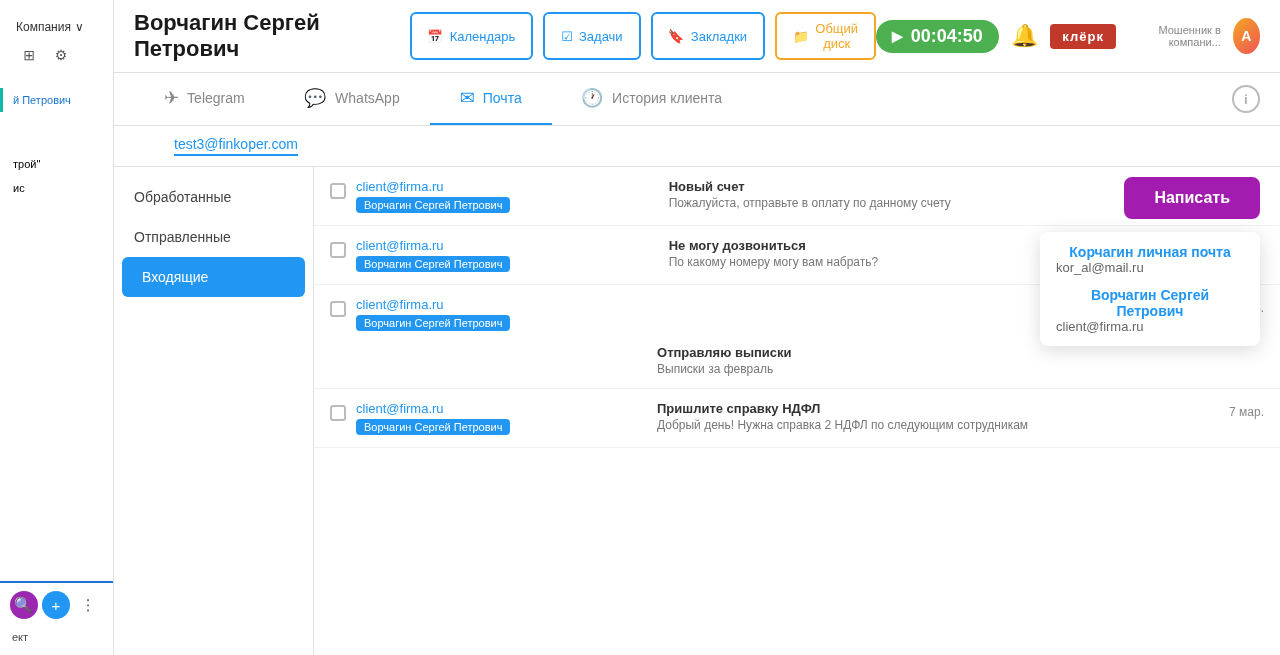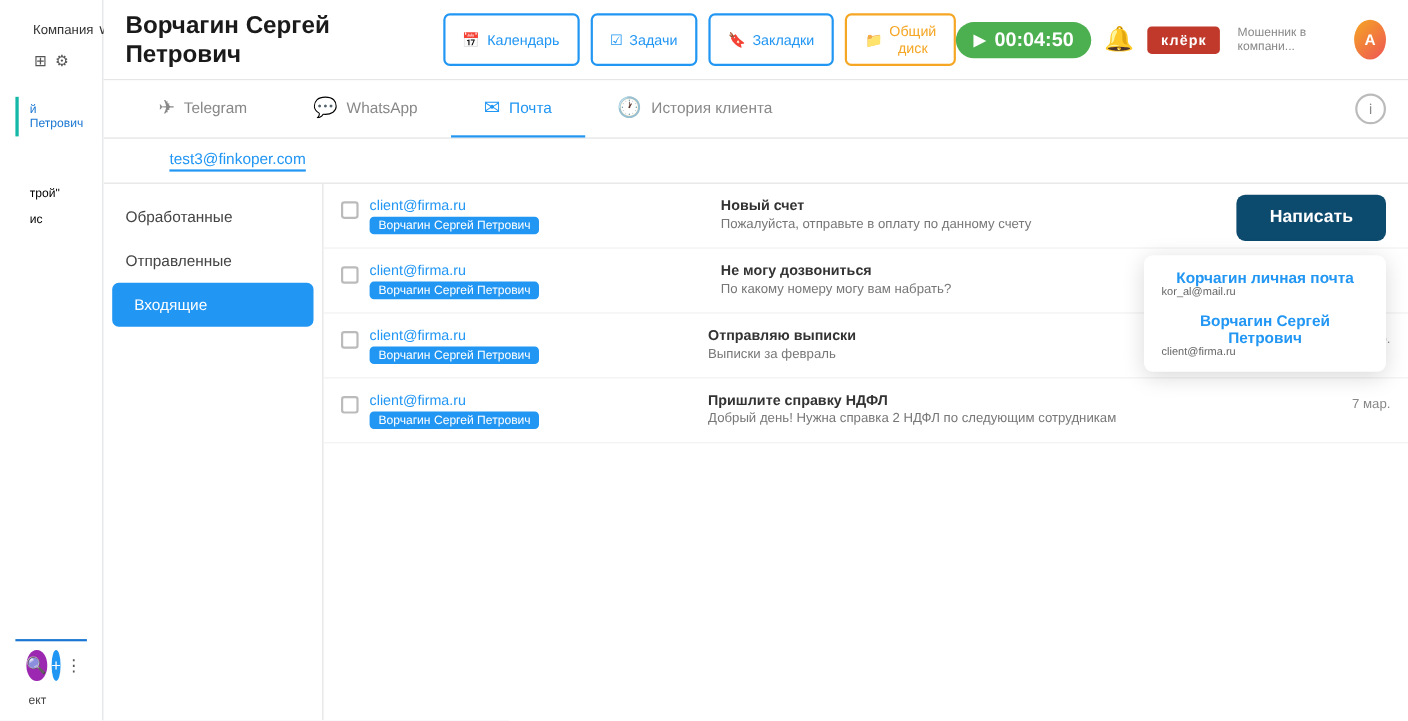--- a/index.html
+++ b/index.html
@@ -22,21 +22,21 @@
     .top-bar-left { display: flex; align-items: center; gap: 20px; }
     .page-title { font-size: 22px; font-weight: 700; color: #1a1a1a; }
     .top-bar-actions { display: flex; gap: 10px; }
     .action-btn { display: flex; align-items: center; gap: 6px; padding: 7px 16px; border: 2px solid #2196f3; border-radius: 6px; background: #fff; color: #2196f3; font-size: 13px; font-weight: 500; cursor: pointer; }
     .action-btn.folder { border-color: #f5a623; color: #f5a623; }
     .top-bar-right { display: flex; align-items: center; gap: 12px; }
     .timer-btn { display: flex; align-items: center; gap: 8px; background: #4caf50; color: #fff; border: none; border-radius: 20px; padding: 6px 16px; font-size: 18px; font-weight: 700; cursor: pointer; }
     .timer-play { font-size: 14px; }
     .bell-btn { font-size: 22px; color: #666; cursor: pointer; position: relative; }
     .klerk-btn { background: #c0392b; color: #fff; border: none; border-radius: 4px; padding: 5px 12px; font-size: 13px; font-weight: 700; cursor: pointer; letter-spacing: 1px; }
-    .fraud-badge { font-size: 11px; color: #888; margin-left: 4px; }
+    .fraud-badge { font-size: 11px; color: #888; margin-left: 4px; text-align: right; }
     .avatar { width: 36px; height: 36px; border-radius: 50%; background: linear-gradient(135deg, #f5a623, #e55); display: flex; align-items: center; justify-content: center; color: #fff; font-weight: 700; font-size: 14px; }
 
     
     .comm-area { flex: 1; background: #fff; margin: 0; display: flex; flex-direction: column; overflow: hidden; }
 
     
     .tabs { display: flex; align-items: center; border-bottom: 1px solid #e0e0e0; padding: 0 20px; gap: 0; position: relative; }
     .tab { display: flex; align-items: center; gap: 8px; padding: 14px 30px; font-size: 14px; color: #888; cursor: pointer; border-bottom: 2px solid transparent; }
     .tab.active { color: #2196f3; border-bottom: 2px solid #2196f3; }
     .tab-icon { font-size: 18px; }
@@ -60,31 +60,31 @@
     .email-checkbox { width: 16px; height: 16px; border: 2px solid #bbb; border-radius: 3px; flex-shrink: 0; margin-top: 4px; cursor: pointer; }
     .email-main { flex: 1; }
     .email-from { font-size: 13px; color: #2196f3; font-weight: 500; }
     .email-badge { display: inline-block; background: #2196f3; color: #fff; border-radius: 4px; font-size: 11px; padding: 2px 8px; margin-top: 3px; }
     .email-subject { font-size: 13px; font-weight: 600; color: #333; margin-bottom: 2px; }
     .email-preview { font-size: 12px; color: #777; }
     .email-date { font-size: 12px; color: #888; flex-shrink: 0; margin-top: 4px; }
 
     
     .write-area { position: absolute; top: 10px; right: 20px; z-index: 10; }
-    .write-btn { background: #0c4a6e; color: #fff; border: none; border-radius: 8px; padding: 12px 30px; font-size: 16px; font-weight: 700; cursor: pointer; }
+    .write-btn { background: #a21caf; color: #fff; border: none; border-radius: 8px; padding: 12px 30px; font-size: 16px; font-weight: 700; cursor: pointer; }
 
     
     .dropdown { position: absolute; top: 55px; right: 0; background: #fff; border-radius: 8px; box-shadow: 0 4px 20px rgba(0,0,0,0.15); padding: 12px 16px; min-width: 220px; z-index: 20; }
     .dropdown-item { margin-bottom: 12px; cursor: pointer; }
     .dropdown-item:last-child { margin-bottom: 0; }
     .dropdown-item-name { font-size: 14px; color: #2196f3; font-weight: 600; text-align: center; }
-    .dropdown-item-email { font-size: 10px; color: #666; }
-
-    
-    .left-sidebar { width: 94px; background: #fff; border-right: 1px solid #e0e0e0; display: flex; flex-direction: column; padding: 8px 14px; flex-shrink: 0; }
+    .dropdown-item-email { font-size: 13px; color: #666; }
+
+    
+    .left-sidebar { width: 114px; background: #fff; border-right: 1px solid #e0e0e0; display: flex; flex-direction: column; padding: 8px 0; flex-shrink: 0; }
     .left-top { padding: 8px; }
     .company-btn { display: flex; align-items: center; gap: 4px; font-size: 12px; color: #333; cursor: pointer; padding: 4px 8px; }
     .left-icons { display: flex; gap: 6px; padding: 4px 8px; }
     .icon-btn-sm { width: 26px; height: 26px; display: flex; align-items: center; justify-content: center; cursor: pointer; color: #555; font-size: 14px; border-radius: 4px; }
     .sidebar-nav-items { padding: 8px 0; }
     .nav-item { padding: 6px 10px; font-size: 11px; cursor: pointer; border-left: 3px solid transparent; }
     .nav-item-blue { padding: 6px 10px; font-size: 11px; cursor: pointer; color: #1976d2; border-left: 3px solid #14b8a6; }
   </style>
 </head>
 <body>
@@ -227,21 +227,21 @@
             </div>
             <div class="email-date"></div>
           </div>
 
           <div class="email-row">
             <div class="email-checkbox"></div>
             <div class="email-main">
               <div class="email-from">client@firma.ru</div>
               <div><span class="email-badge">Ворчагин Сергей Петрович</span></div>
             </div>
-            <div style="flex:2; padding-left:10px;">
+            <div style="flex:2; padding-left:10px;margin-top:48px;">
               <div class="email-subject">Отправляю выписки</div>
               <div class="email-preview">Выписки за февраль</div>
             </div>
             <div class="email-date">7 мар.</div>
           </div>
 
           <div class="email-row">
             <div class="email-checkbox"></div>
             <div class="email-main">
               <div class="email-from">client@firma.ru</div>

